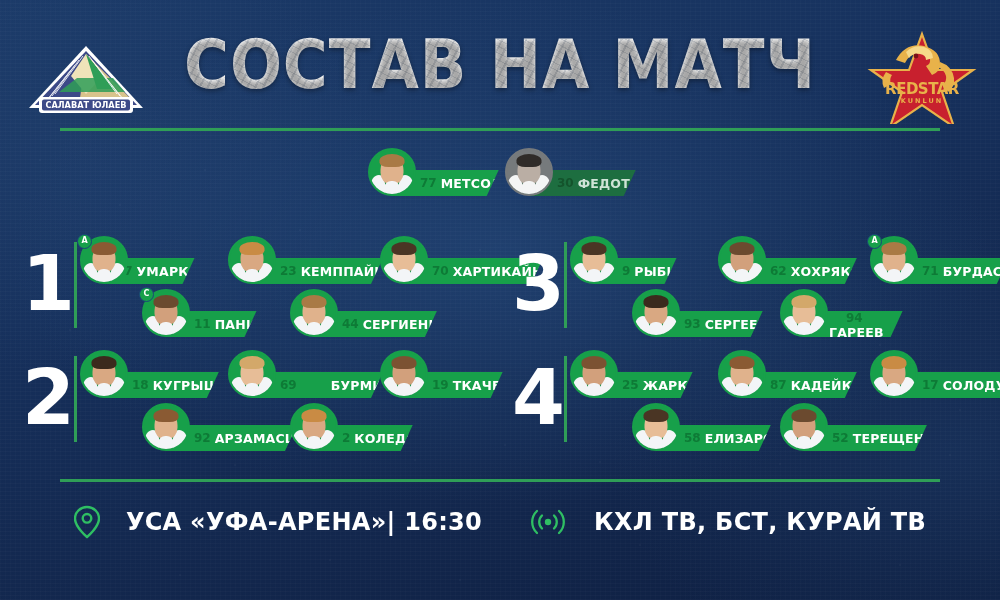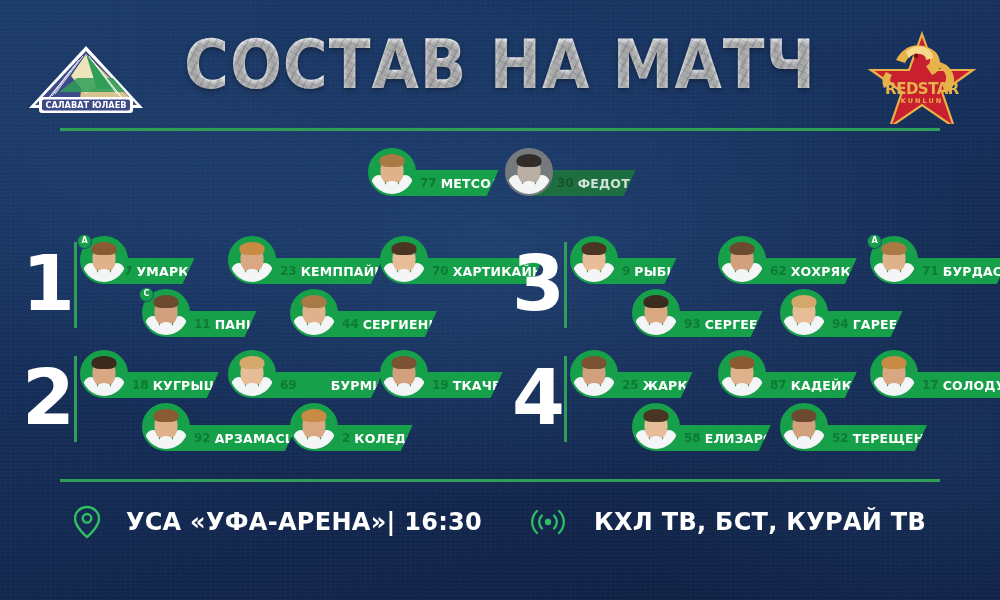--- a/index.html
+++ b/index.html
@@ -513,21 +513,21 @@
           <div class="avatar">
             <div class="av-body"></div>
             <div class="av-shoulder-l"></div>
             <div class="av-shoulder-r"></div>
             <div class="av-head" style="background:#d9a882"></div>
             <div class="av-hair" style="background:#3b2a1d"></div>
             <div class="av-collar"></div>
           </div>
         </div>
         <div class="player" style="left: 148px;">
-          <div class="chip" style="width: 98.6px;">
+          <div class="chip" style="width: 98.6px; flex-direction: column;">
             <span class="num">94</span>
             <span class="nm">ГАРЕЕВ</span>
           </div>
           <div class="avatar">
             <div class="av-body"></div>
             <div class="av-shoulder-l"></div>
             <div class="av-shoulder-r"></div>
             <div class="av-head" style="background:#e7bd97"></div>
             <div class="av-hair" style="background:#d3a86a"></div>
             <div class="av-collar"></div>

